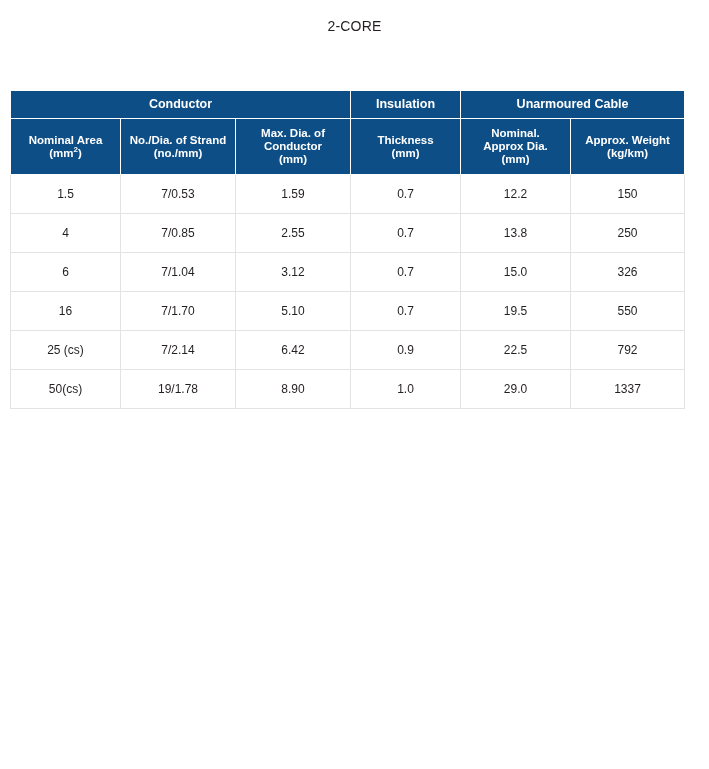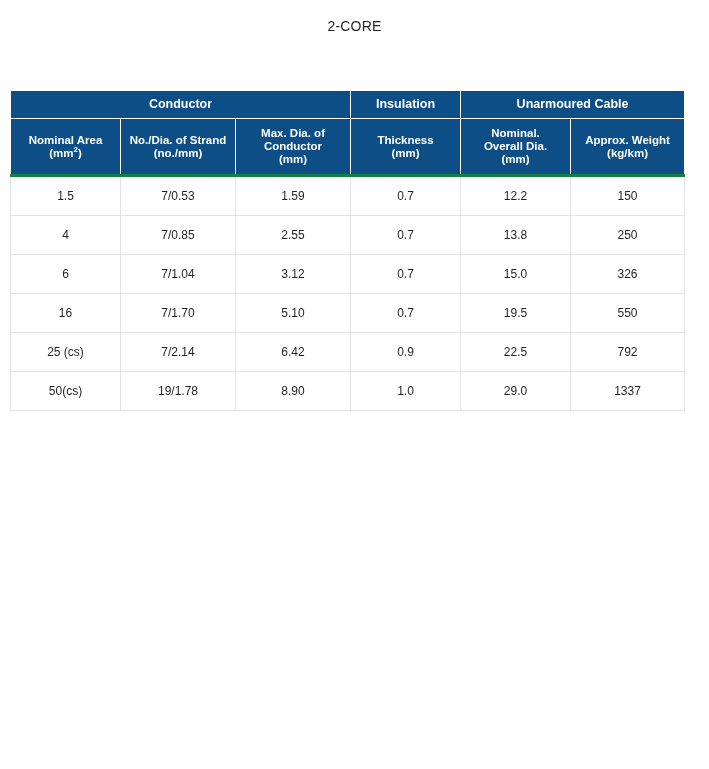--- a/index.html
+++ b/index.html
@@ -90,21 +90,21 @@
     text-align: center;
     vertical-align: middle;
     height: 38px;
     border: 1px solid #e3e3e3;
     color: #231f20;
     font-size: 12px;
     padding: 0 2px;
     white-space: nowrap;
   }
   tbody tr:first-child td {
-    border-top: 3px solid #15803d;
+    border-top: 1px solid #15803d;
   }
   tbody td.edge {
     border-right: none;
   }
 
   .sup { font-size: 8px; vertical-align: super; line-height: 0; }
   .hl2 { display: block; }
 </style>
 </head>
 <body>
@@ -144,21 +144,21 @@
             <span class="hl2">Max. Dia. of</span>
             <span class="hl2">Conductor</span>
             <span class="hl2">(mm)</span>
           </th>
           <th>
             <span class="hl2">Thickness</span>
             <span class="hl2">(mm)</span>
           </th>
           <th>
             <span class="hl2">Nominal.</span>
-            <span class="hl2">Overall Dia.</span>
+            <span class="hl2">Approx Dia.</span>
             <span class="hl2">(mm)</span>
           </th>
           <th>
             <span class="hl2">Approx. Weight</span>
             <span class="hl2">(kg/km)</span>
           </th>
           <th class="edge"></th>
         </tr>
       </thead>
       <tbody>

